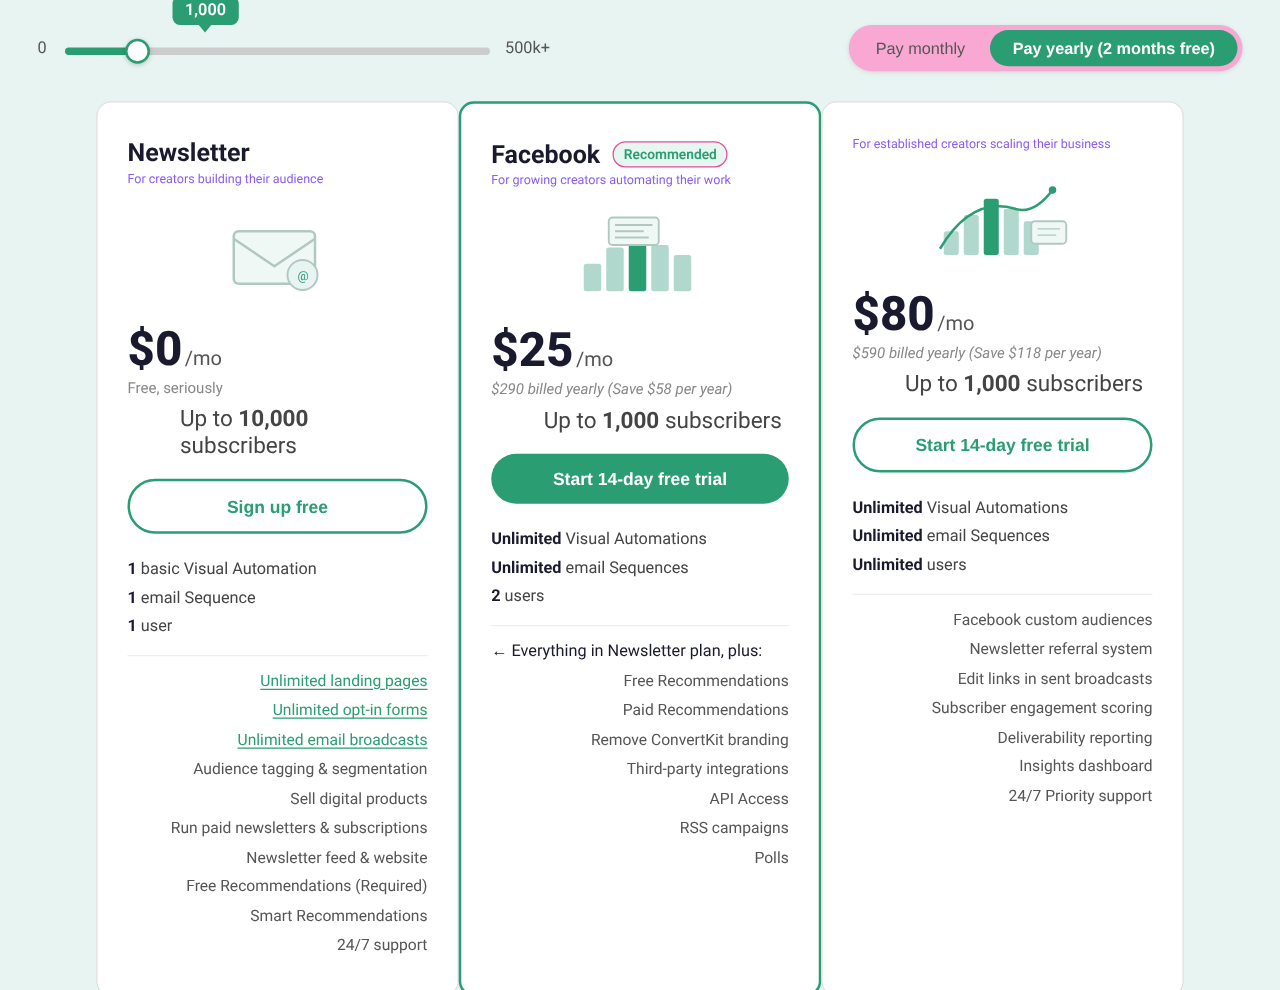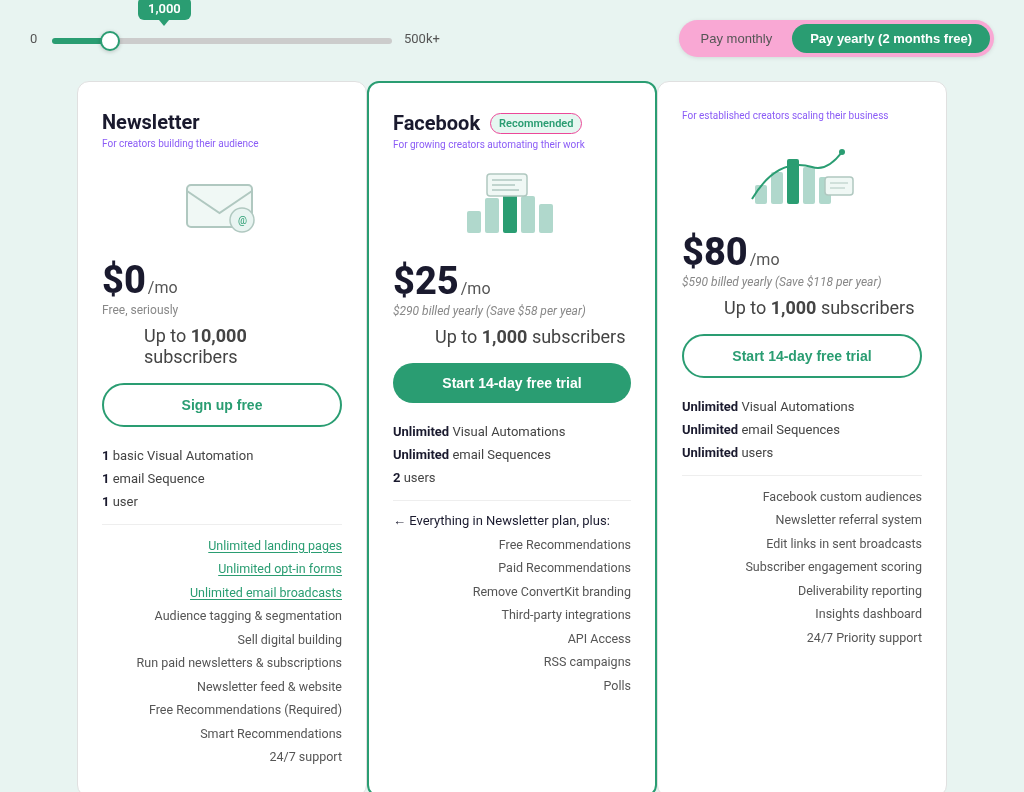--- a/index.html
+++ b/index.html
@@ -335,21 +335,21 @@
         <div class="feature-item"><span class="bold">1</span> basic Visual Automation</div>
         <div class="feature-item"><span class="bold">1</span> email Sequence</div>
         <div class="feature-item"><span class="bold">1</span> user</div>
       </div>
       <hr class="divider">
       <ul class="features-list">
         <li><a href="#">Unlimited landing pages</a></li>
         <li><a href="#">Unlimited opt-in forms</a></li>
         <li><a href="#">Unlimited email broadcasts</a></li>
         <li>Audience tagging &amp; segmentation</li>
-        <li>Sell digital building</li>
+        <li>Sell digital products</li>
         <li>Run paid newsletters &amp; subscriptions</li>
         <li>Newsletter feed &amp; website</li>
         <li>Free Recommendations (Required)</li>
         <li>Smart Recommendations</li>
         <li>24/7 support</li>
       </ul>
     </div>
   </div>
 
   <div class="plan-card featured">

